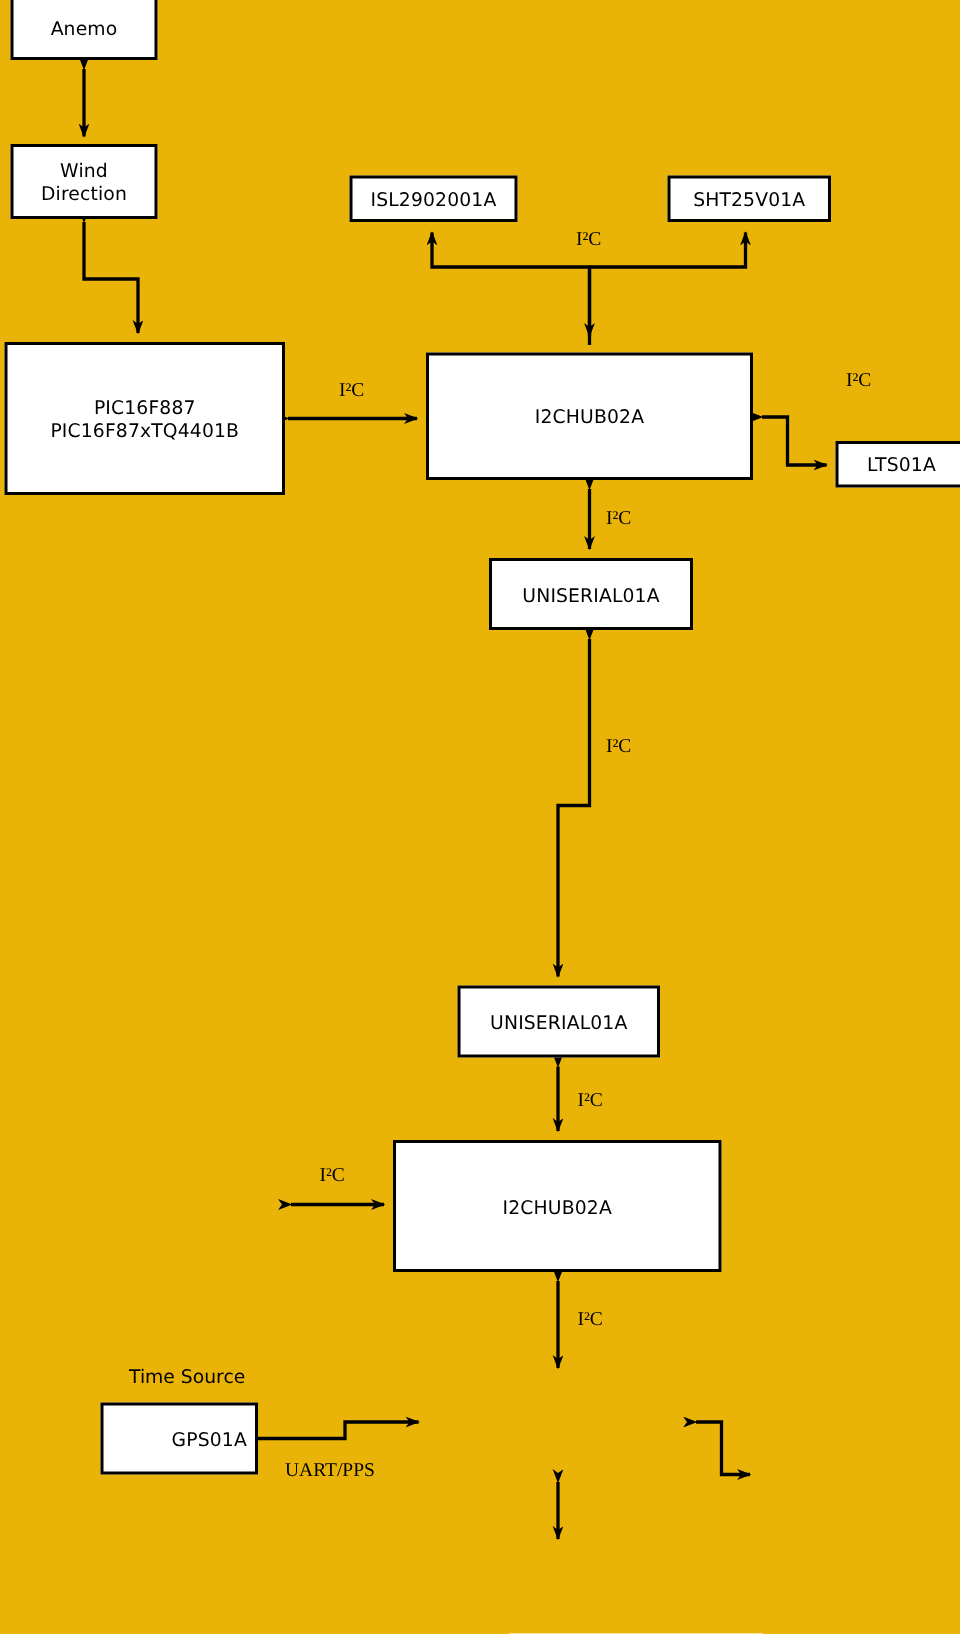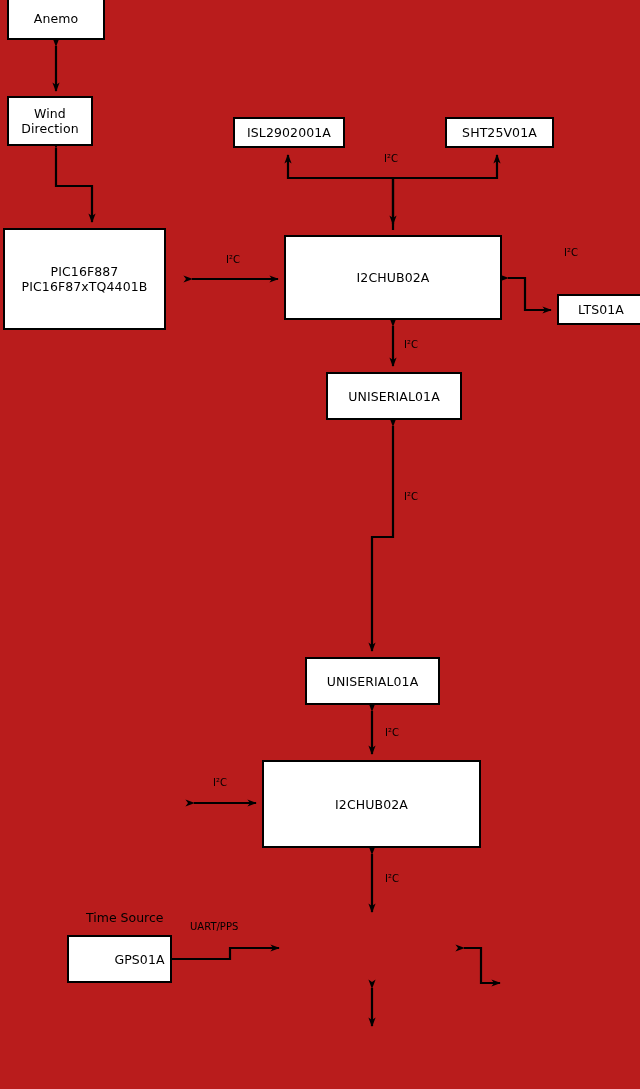--- a/index.html
+++ b/index.html
@@ -7,21 +7,21 @@
     padding: 0;
     background: #ffffff;
   }
   body {
     font-family: "DejaVu Sans", "Liberation Sans", sans-serif;
   }
   #diagram {
     position: relative;
     width: 640px;
     height: 1089px;
-    background: #b91c1c;
+    background: #eab308;
     overflow: hidden;
   }
   svg.wires {
     position: absolute;
     left: 0;
     top: 0;
     width: 640px;
     height: 1089px;
     pointer-events: none;
   }
@@ -38,24 +38,25 @@
     line-height: 15px;
     color: #000000;
     letter-spacing: 0.1px;
   }
   .node span {
     display: block;
     white-space: pre-line;
   }
   .edge-label {
     position: absolute;
-    font-size: 10px;
+    font-size: 13px;
     line-height: 13px;
     color: #000000;
     white-space: nowrap;
+    font-family: Liberation Serif, serif;
   }
   .free-label {
     position: absolute;
     font-size: 12.5px;
     line-height: 15px;
     color: #000000;
     white-space: nowrap;
   }
 </style>
 </head>
@@ -128,26 +129,26 @@
         <line x1="372" y1="988" x2="372" y2="1026" marker-start="url(#ah2)" marker-end="url(#ah)"></line>
       </g>
 
     </g>
   </svg>
 
   <div class="node" style="left:7px; top:-4px; width:98px; height:44px;">
     <span>Anemo</span>
   </div>
 
-  <div class="node" style="left:7px; top:96px; width:86px; height:50px;justify-content:center;">
+  <div class="node" style="left:7px; top:96px; width:98px; height:50px;justify-content:center;">
     <span>Wind
 Direction</span>
   </div>
 
-  <div class="node" style="left:3px; top:228px; width:163px; height:102px;">
+  <div class="node" style="left:3px; top:228px; width:187px; height:102px;">
     <span>PIC16F887
 PIC16F87xTQ4401B</span>
   </div>
 
   <div class="node" style="left:233px; top:117px; width:112px; height:31px;align-items:center;">
     <span>ISL2902001A</span>
   </div>
 
   <div class="node" style="left:445px; top:117px; width:109px; height:31px;">
     <span>SHT25V01A</span>
@@ -190,17 +191,17 @@
   <div class="edge-label" style="left:404px; top:338px;">I²C</div>
 
   <div class="edge-label" style="left:404px; top:490px;">I²C</div>
 
   <div class="edge-label" style="left:385px; top:726px;">I²C</div>
 
   <div class="edge-label" style="left:213px; top:776px;">I²C</div>
 
   <div class="edge-label" style="left:385px; top:872px;">I²C</div>
 
-  <div class="edge-label" style="left:190px; top:920px;">UART/PPS</div>
+  <div class="edge-label" style="left:190px; top:973px;">UART/PPS</div>
 
   <div class="free-label" style="left:86px; top:910px;">Time Source</div>
 
 </div>
 
 </body></html>

